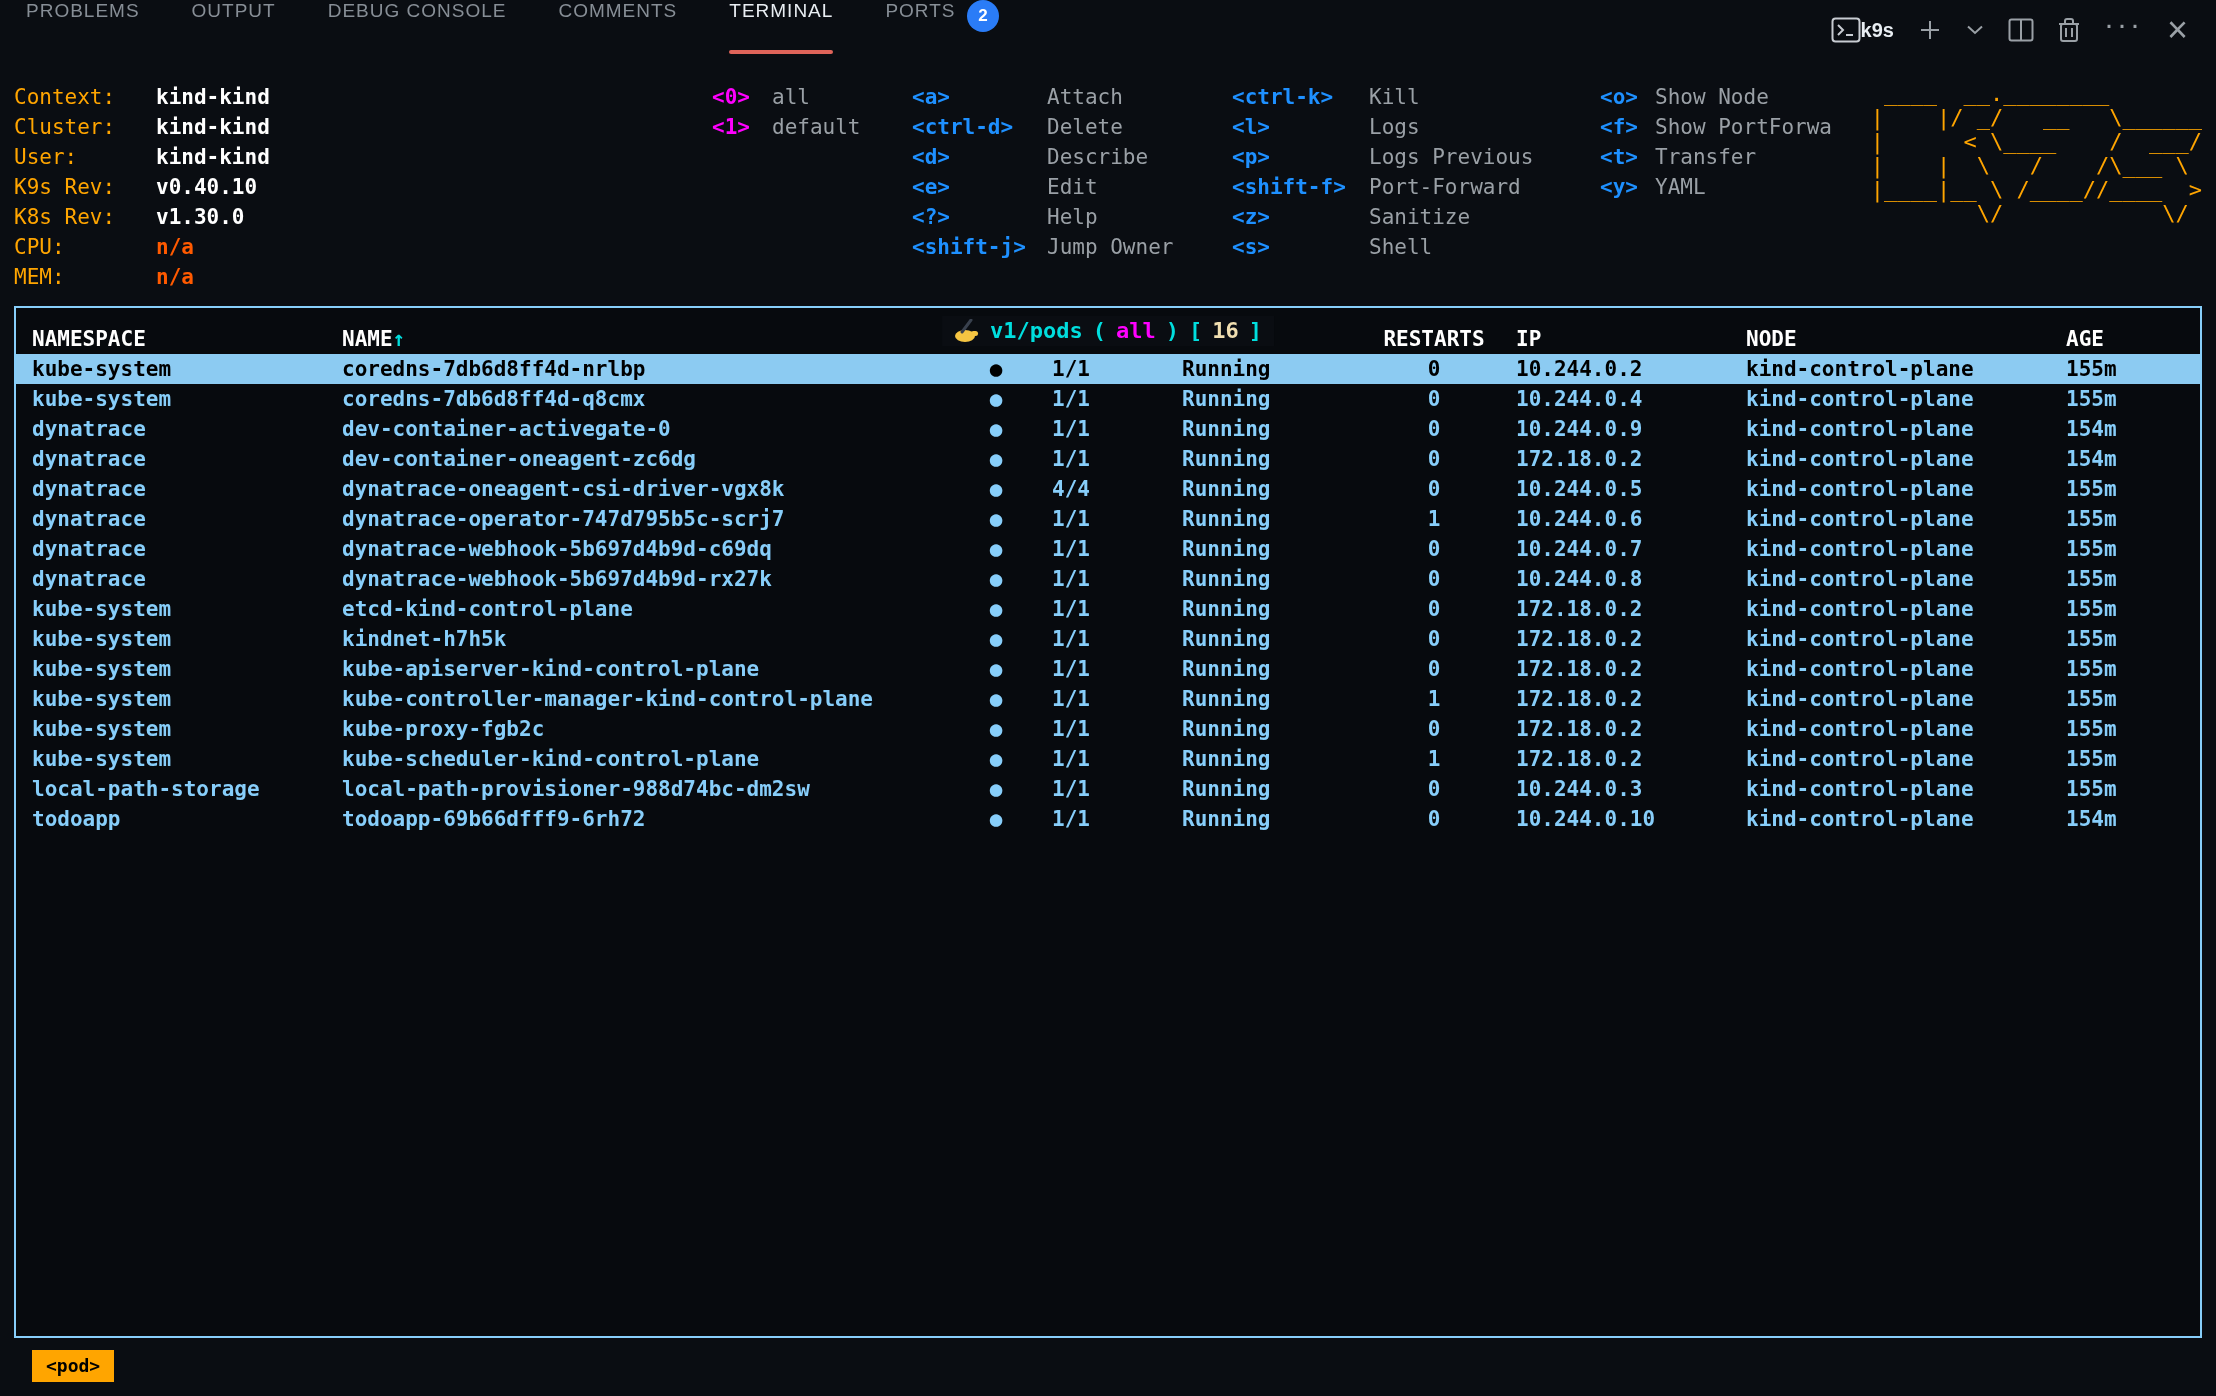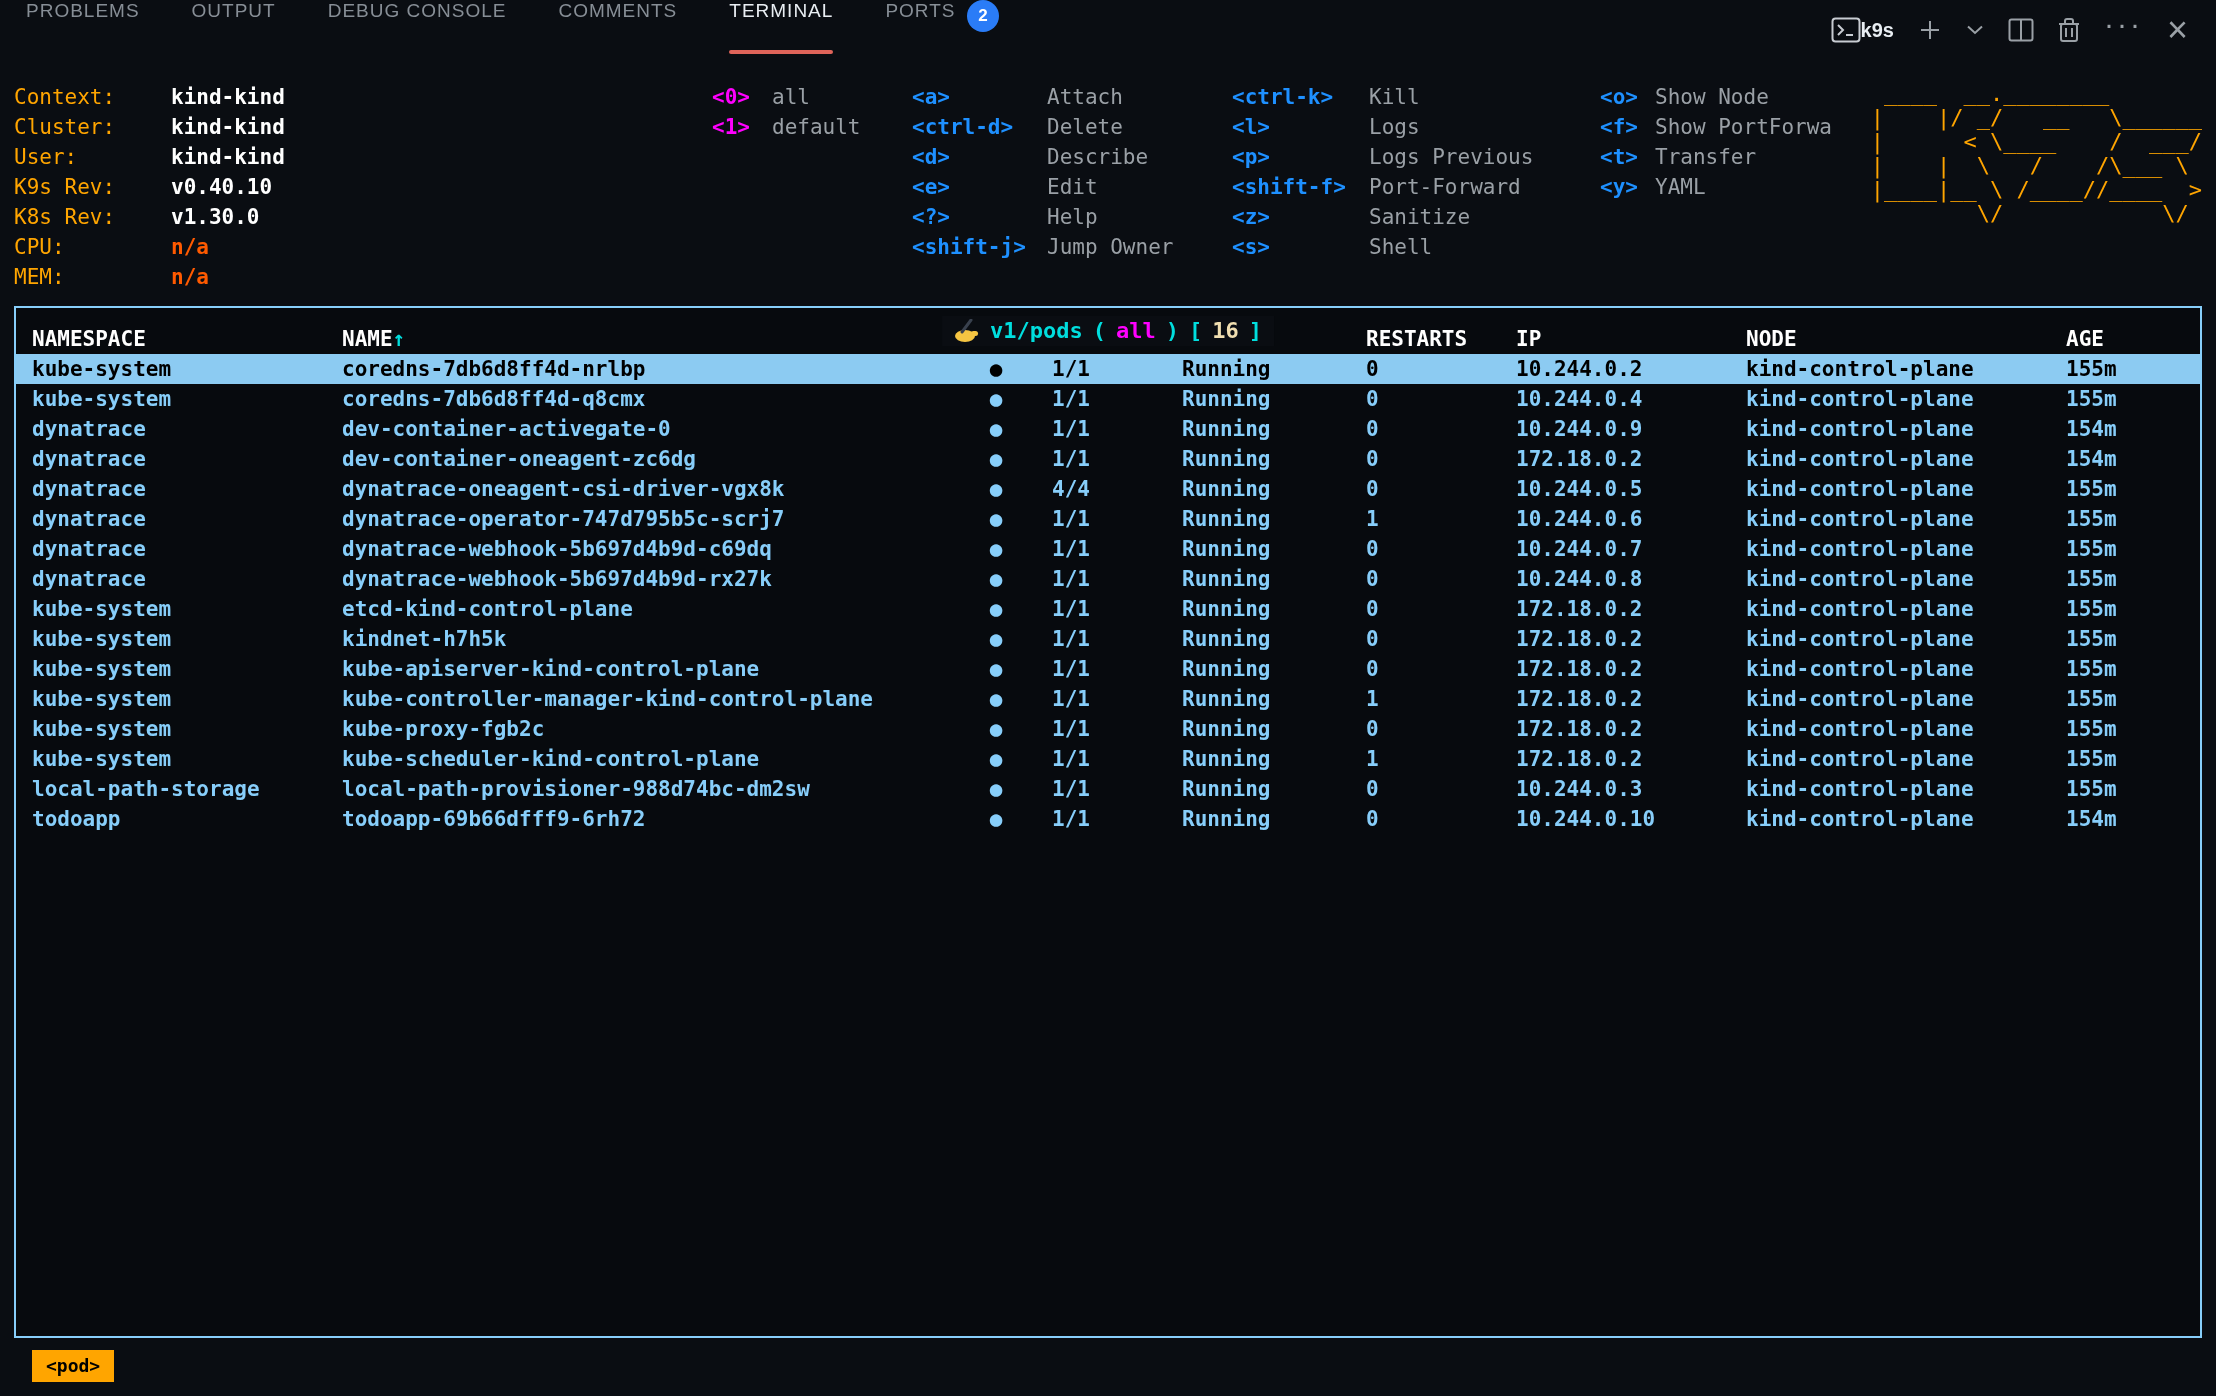--- a/index.html
+++ b/index.html
@@ -18,21 +18,21 @@
   .actions .ic{display:inline-flex;align-items:center;justify-content:center;cursor:pointer;}
   .profile{display:flex;align-items:center;}
   .profile-label{color:#e9eef3;font-size:20px;font-weight:bold;}
   .more-dots{font-size:30px;letter-spacing:3px;color:#9aa0a6;line-height:10px;padding-bottom:12px;}
   .close-x{font-size:36px;color:#9aa0a6;line-height:20px;}
 
   
   .terminal{position:relative;padding:22px 14px 0 14px;font-family:"DejaVu Sans Mono",monospace;
             font-size:21px;line-height:30px;background:#0a0d12;}
   .k9s-header{display:flex;align-items:flex-start;margin-bottom:14px;}
-  .cluster-info{width:500px;display:grid;grid-template-columns:124px auto;column-gap:33px;}
+  .cluster-info{width:500px;display:grid;grid-template-columns:124px auto;column-gap:18px;}
   .ci-label{color:var(--accent_orange);}
   .ci-value{color:#ffffff;font-weight:bold;white-space:pre;}
   .ci-value.na{color:var(--na_orange);}
 
   .hotkeys{display:flex;}
   .hk{display:grid;align-content:start;}
   .hk .hk-key{font-weight:bold;white-space:pre;}
   .hk .hk-action{color:#9aa0a6;white-space:pre;}
   .hk.magenta .hk-key{color:var(--magenta);}
   .hk.blue .hk-key{color:var(--key_blue);}
@@ -55,21 +55,21 @@
   .pods-grid{display:grid;grid-template-columns:310px 640px 60px 130px 210px 150px 230px 320px 1fr;
              margin-top:16px;}
   .th,.td{height:30px;line-height:30px;white-space:pre;overflow:hidden;}
   .th{color:#ffffff;font-weight:bold;}
   .td{color:var(--row_blue);font-weight:bold;cursor:pointer;}
   .td.sel{background:var(--selected_bg);color:#000000;}
   .c-namespace{padding-left:16px;}
   .c-name{padding-left:16px;}
   .c-pf{text-align:center;}
   .c-ready,.c-status{padding-left:26px;}
-  .c-restarts{text-align:left;padding-right:14px;}
+  .c-restarts{text-align:center;padding-right:14px;}
   .arrow{color:var(--title_cyan);font-weight:bold;}
 
   .crumb{display:inline-block;margin:12px 0 0 18px;background:var(--accent_orange);
          color:#000;font-weight:bold;font-size:18px;padding:1px 14px;}
 </style>
 </head>
 <body>
 
 <div class="tabbar">
   <div class="tabs">

